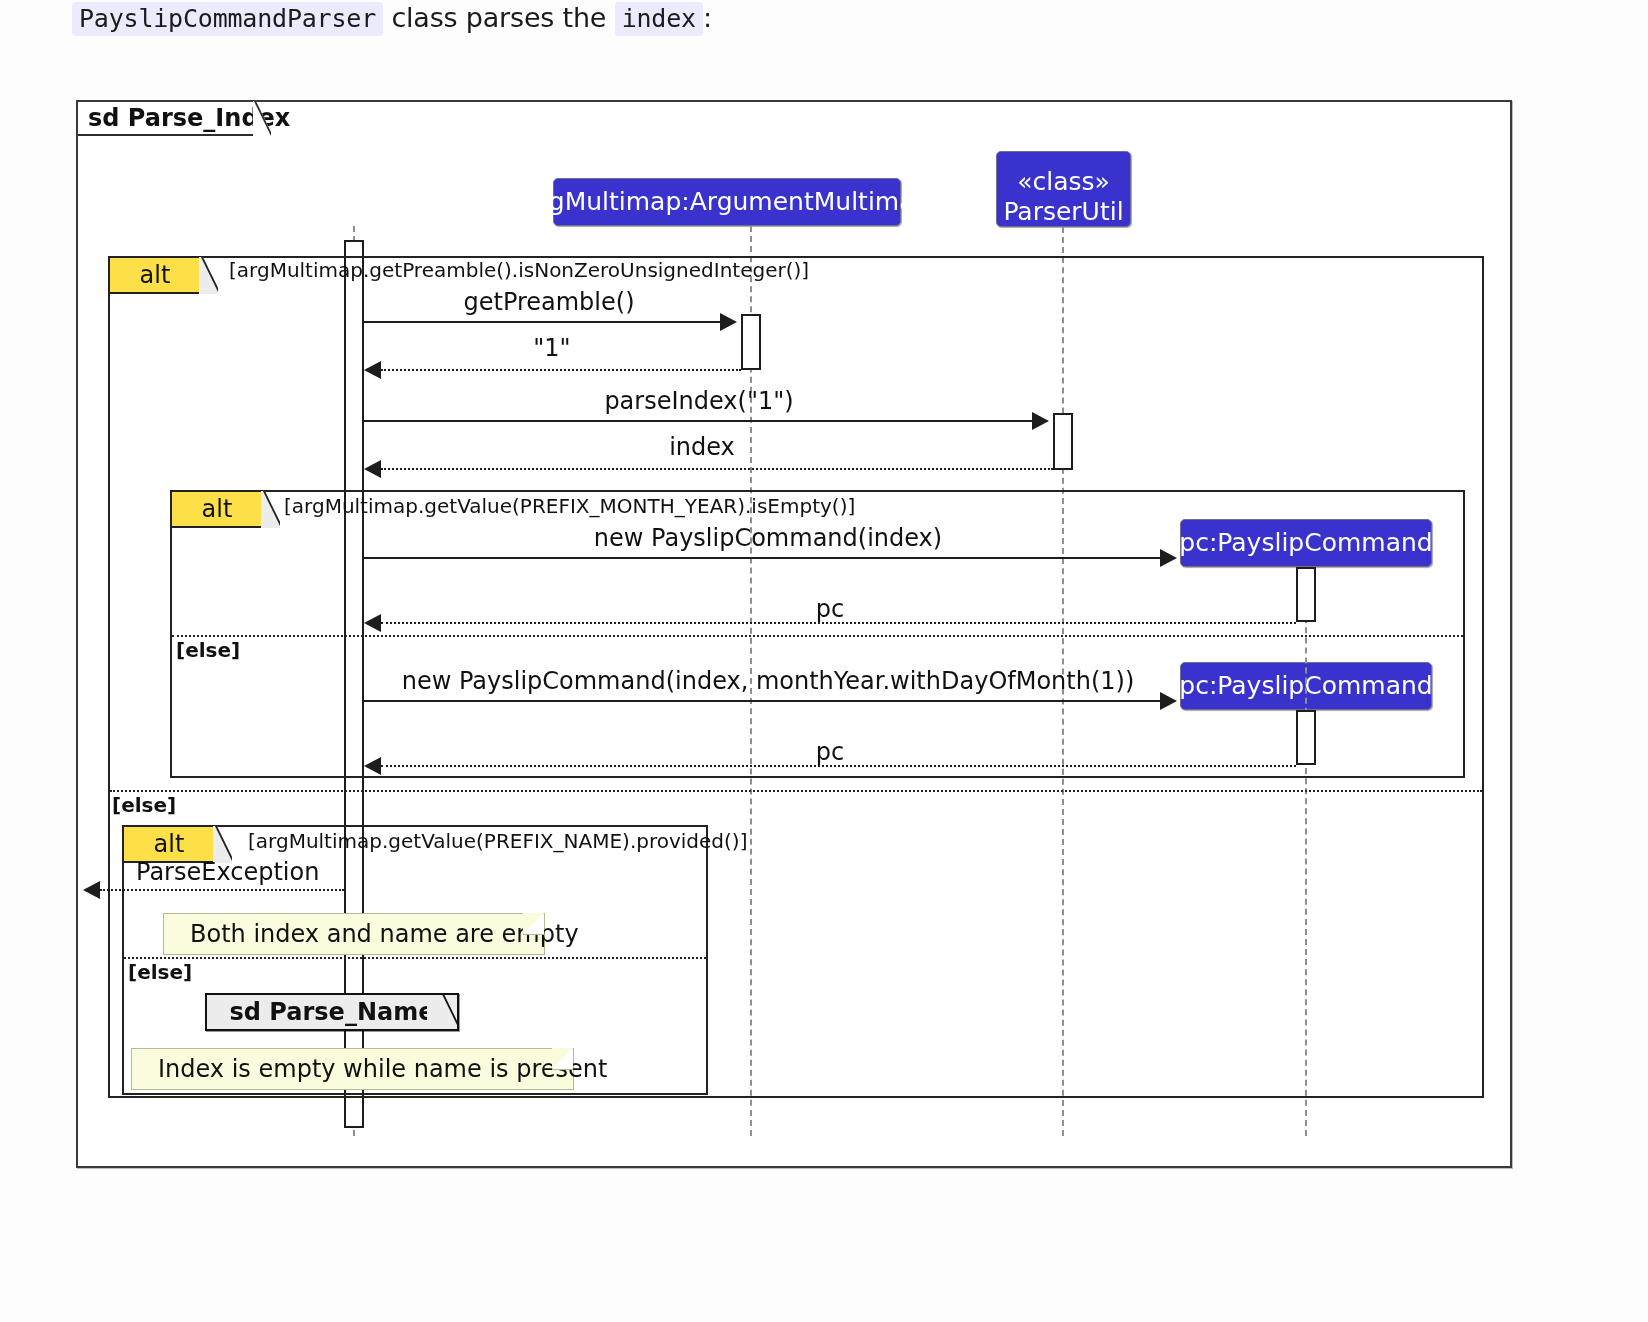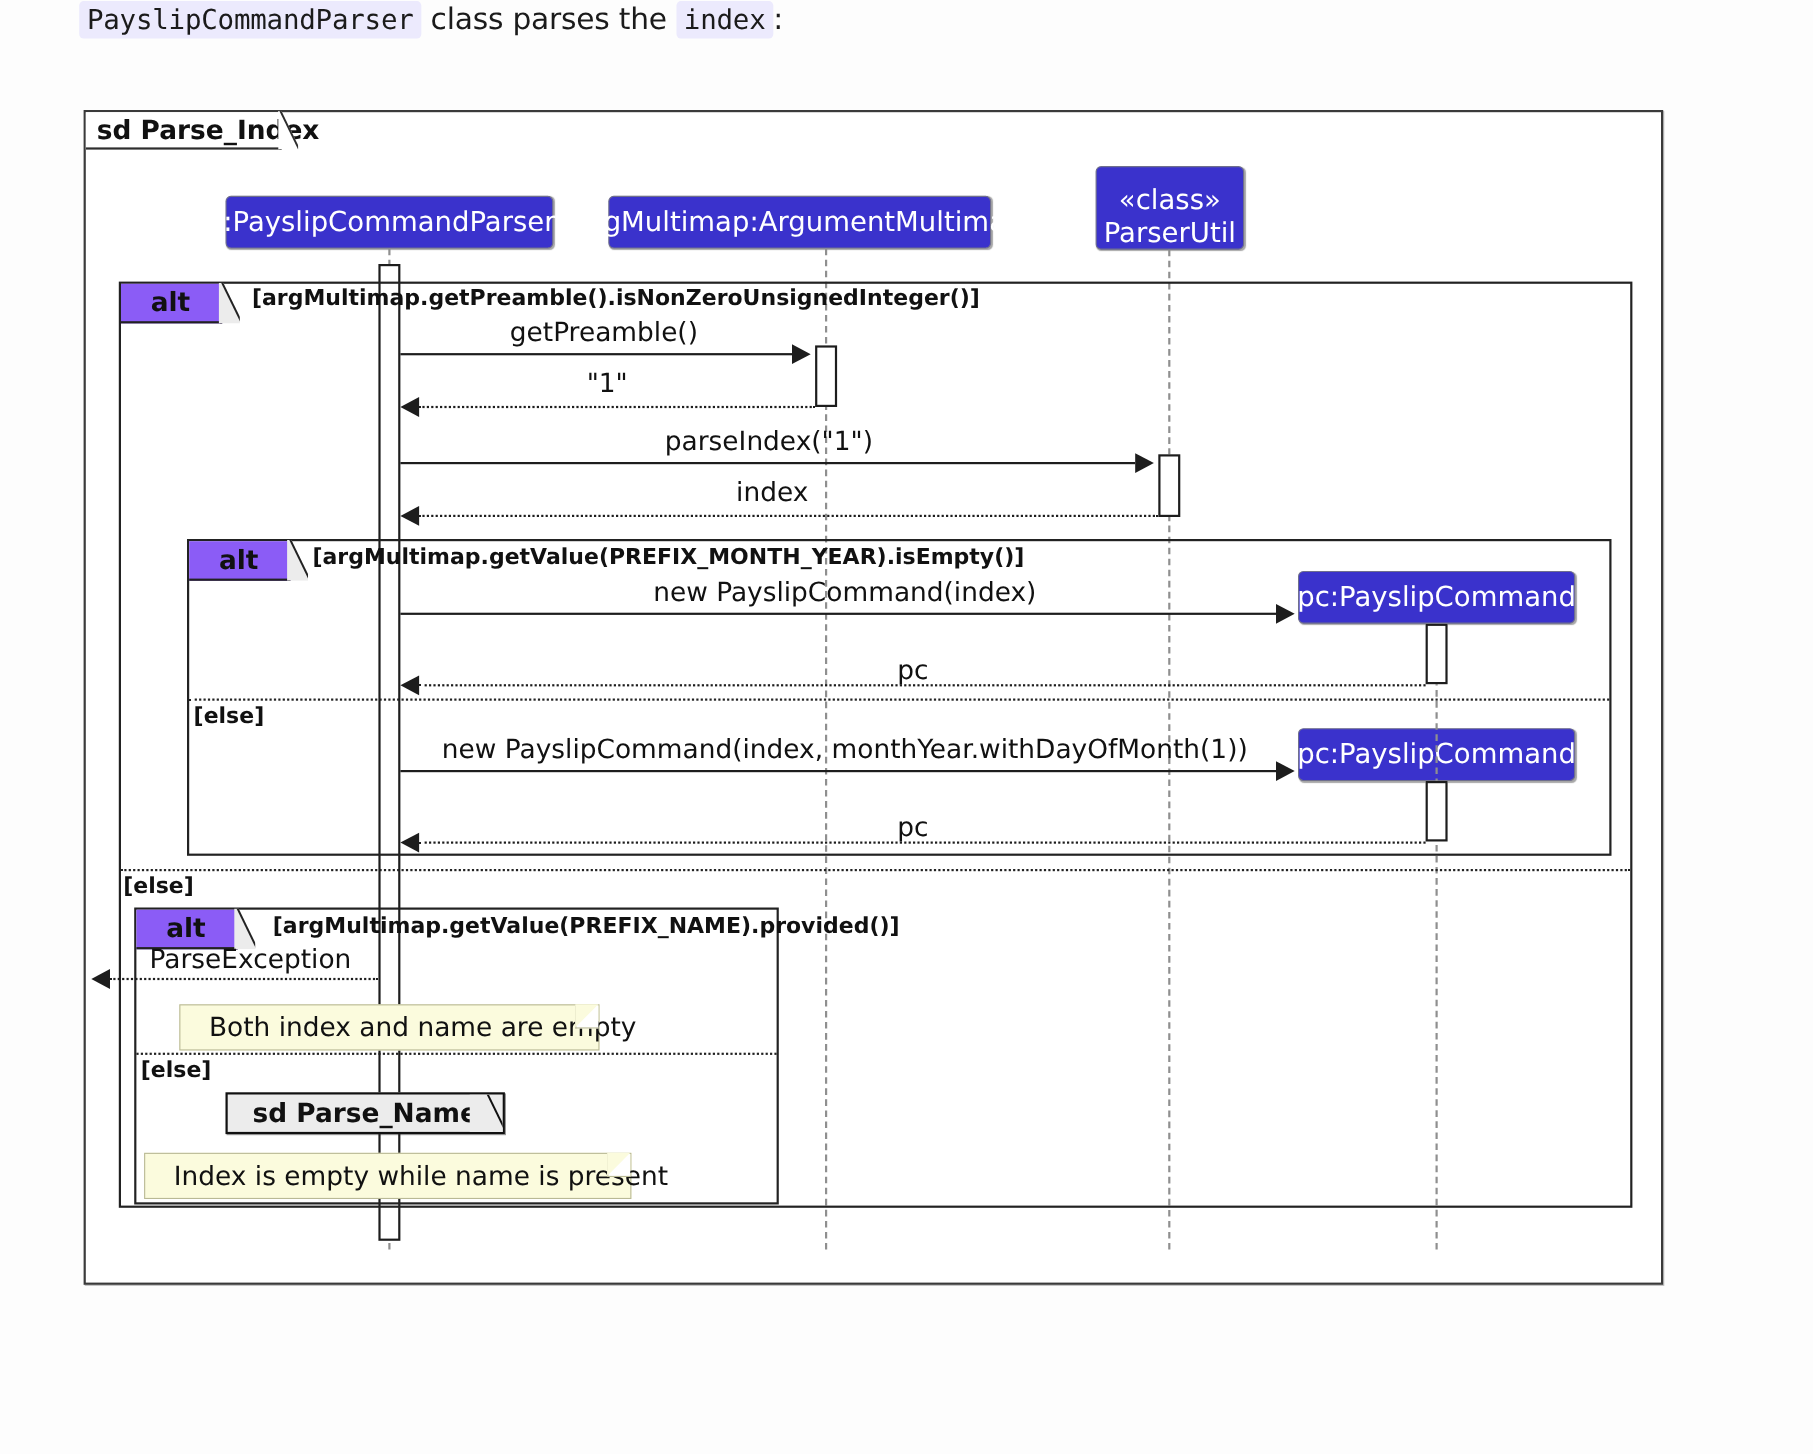--- a/index.html
+++ b/index.html
@@ -109,29 +109,29 @@
     position: absolute;
     border: 2px solid #222;
     box-sizing: border-box;
     background: transparent;
   }
   .frag-label {
     position: absolute;
     left: 0; top: 0;
     height: 36px;
     min-width: 86px;
-    background: #8b5cf6;
+    background: #fde047;
     border-right: 2px solid #222;
     border-bottom: 2px solid #222;
     box-sizing: border-box;
     display: flex;
     align-items: center;
     justify-content: center;
     font-size: 24px;
-    font-weight: bold;
+    font-weight: normal;
     color: #111;
     padding: 0 14px;
   }
   .frag-label .fold {
     position: absolute;
     right: -18px; top: -1px;
     width: 19px; height: 37px;
     overflow: hidden;
   }
   .frag-label .fold::before {
@@ -140,21 +140,21 @@
     left: -22px; top: 0;
     width: 42px; height: 37px;
     border-right: 2px solid #222;
     transform: skewX(26deg);
     transform-origin: bottom left;
     background: #ececec;
   }
   .frag-guard {
     position: absolute;
     font-size: 20px;
-    font-weight: bold;
+    font-weight: normal;
     color: #111;
     white-space: nowrap;
   }
   .frag-divider {
     position: absolute;
     height: 0;
     border-top: 2px dotted #222;
   }
   .frag-else {
     position: absolute;
@@ -268,23 +268,20 @@
     <span class="code-chip">index</span><span>:</span>
   </div>
 
   <div class="frame" style="left:76px; top:100px; width:1436px; height:1068px;">
     <div class="frame-tag" style="width:178px;">
       <span>sd Parse_Index</span>
       <span class="fold"></span>
     </div>
   </div>
 
-  <div class="lifebox" style="left:205px; top:178px; width:298px; height:48px;">
-    <span>:PayslipCommandParser</span>
-  </div>
   <div class="lifebox" style="left:553px; top:178px; width:348px; height:48px;">
     <span>argMultimap:ArgumentMultimap</span>
   </div>
   <div class="lifebox" style="left:996px; top:151px; width:135px; height:76px;align-items:flex-end;">
     <span>«class»
 ParserUtil</span>
   </div>
   <div class="lifebox" style="left:1180px; top:519px; width:252px; height:48px;">
     <span>pc:PayslipCommand</span>
   </div>

